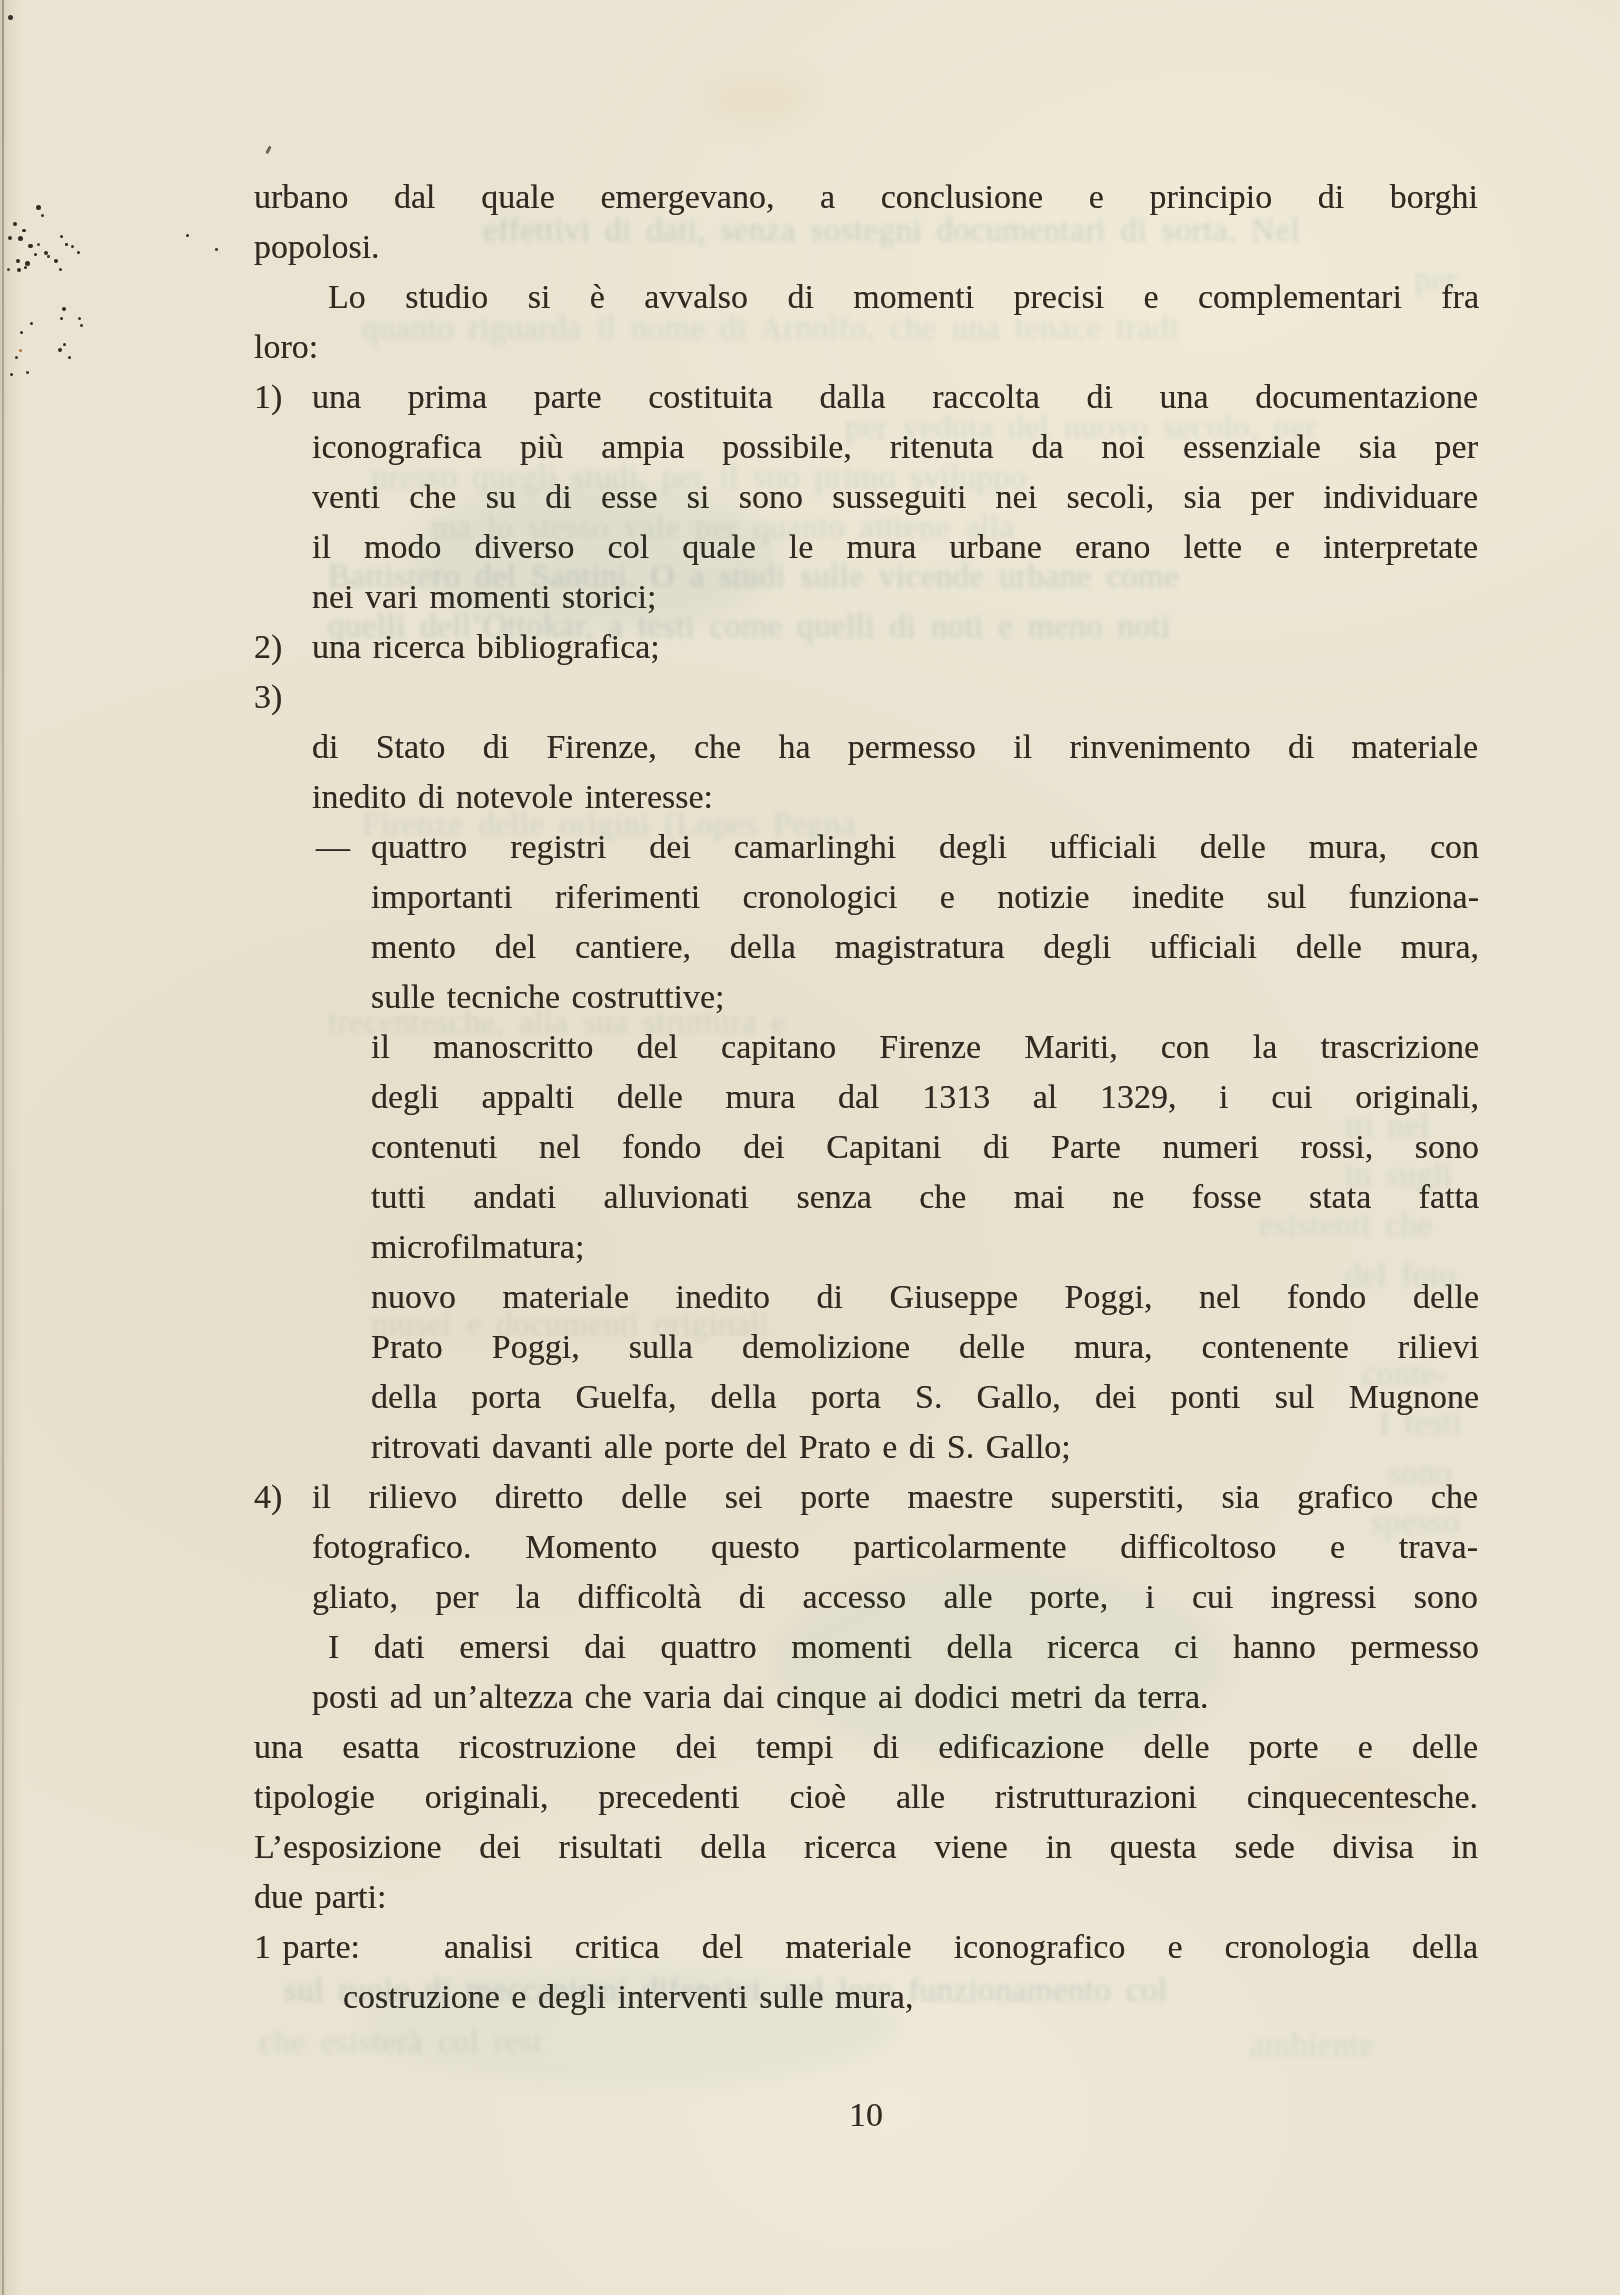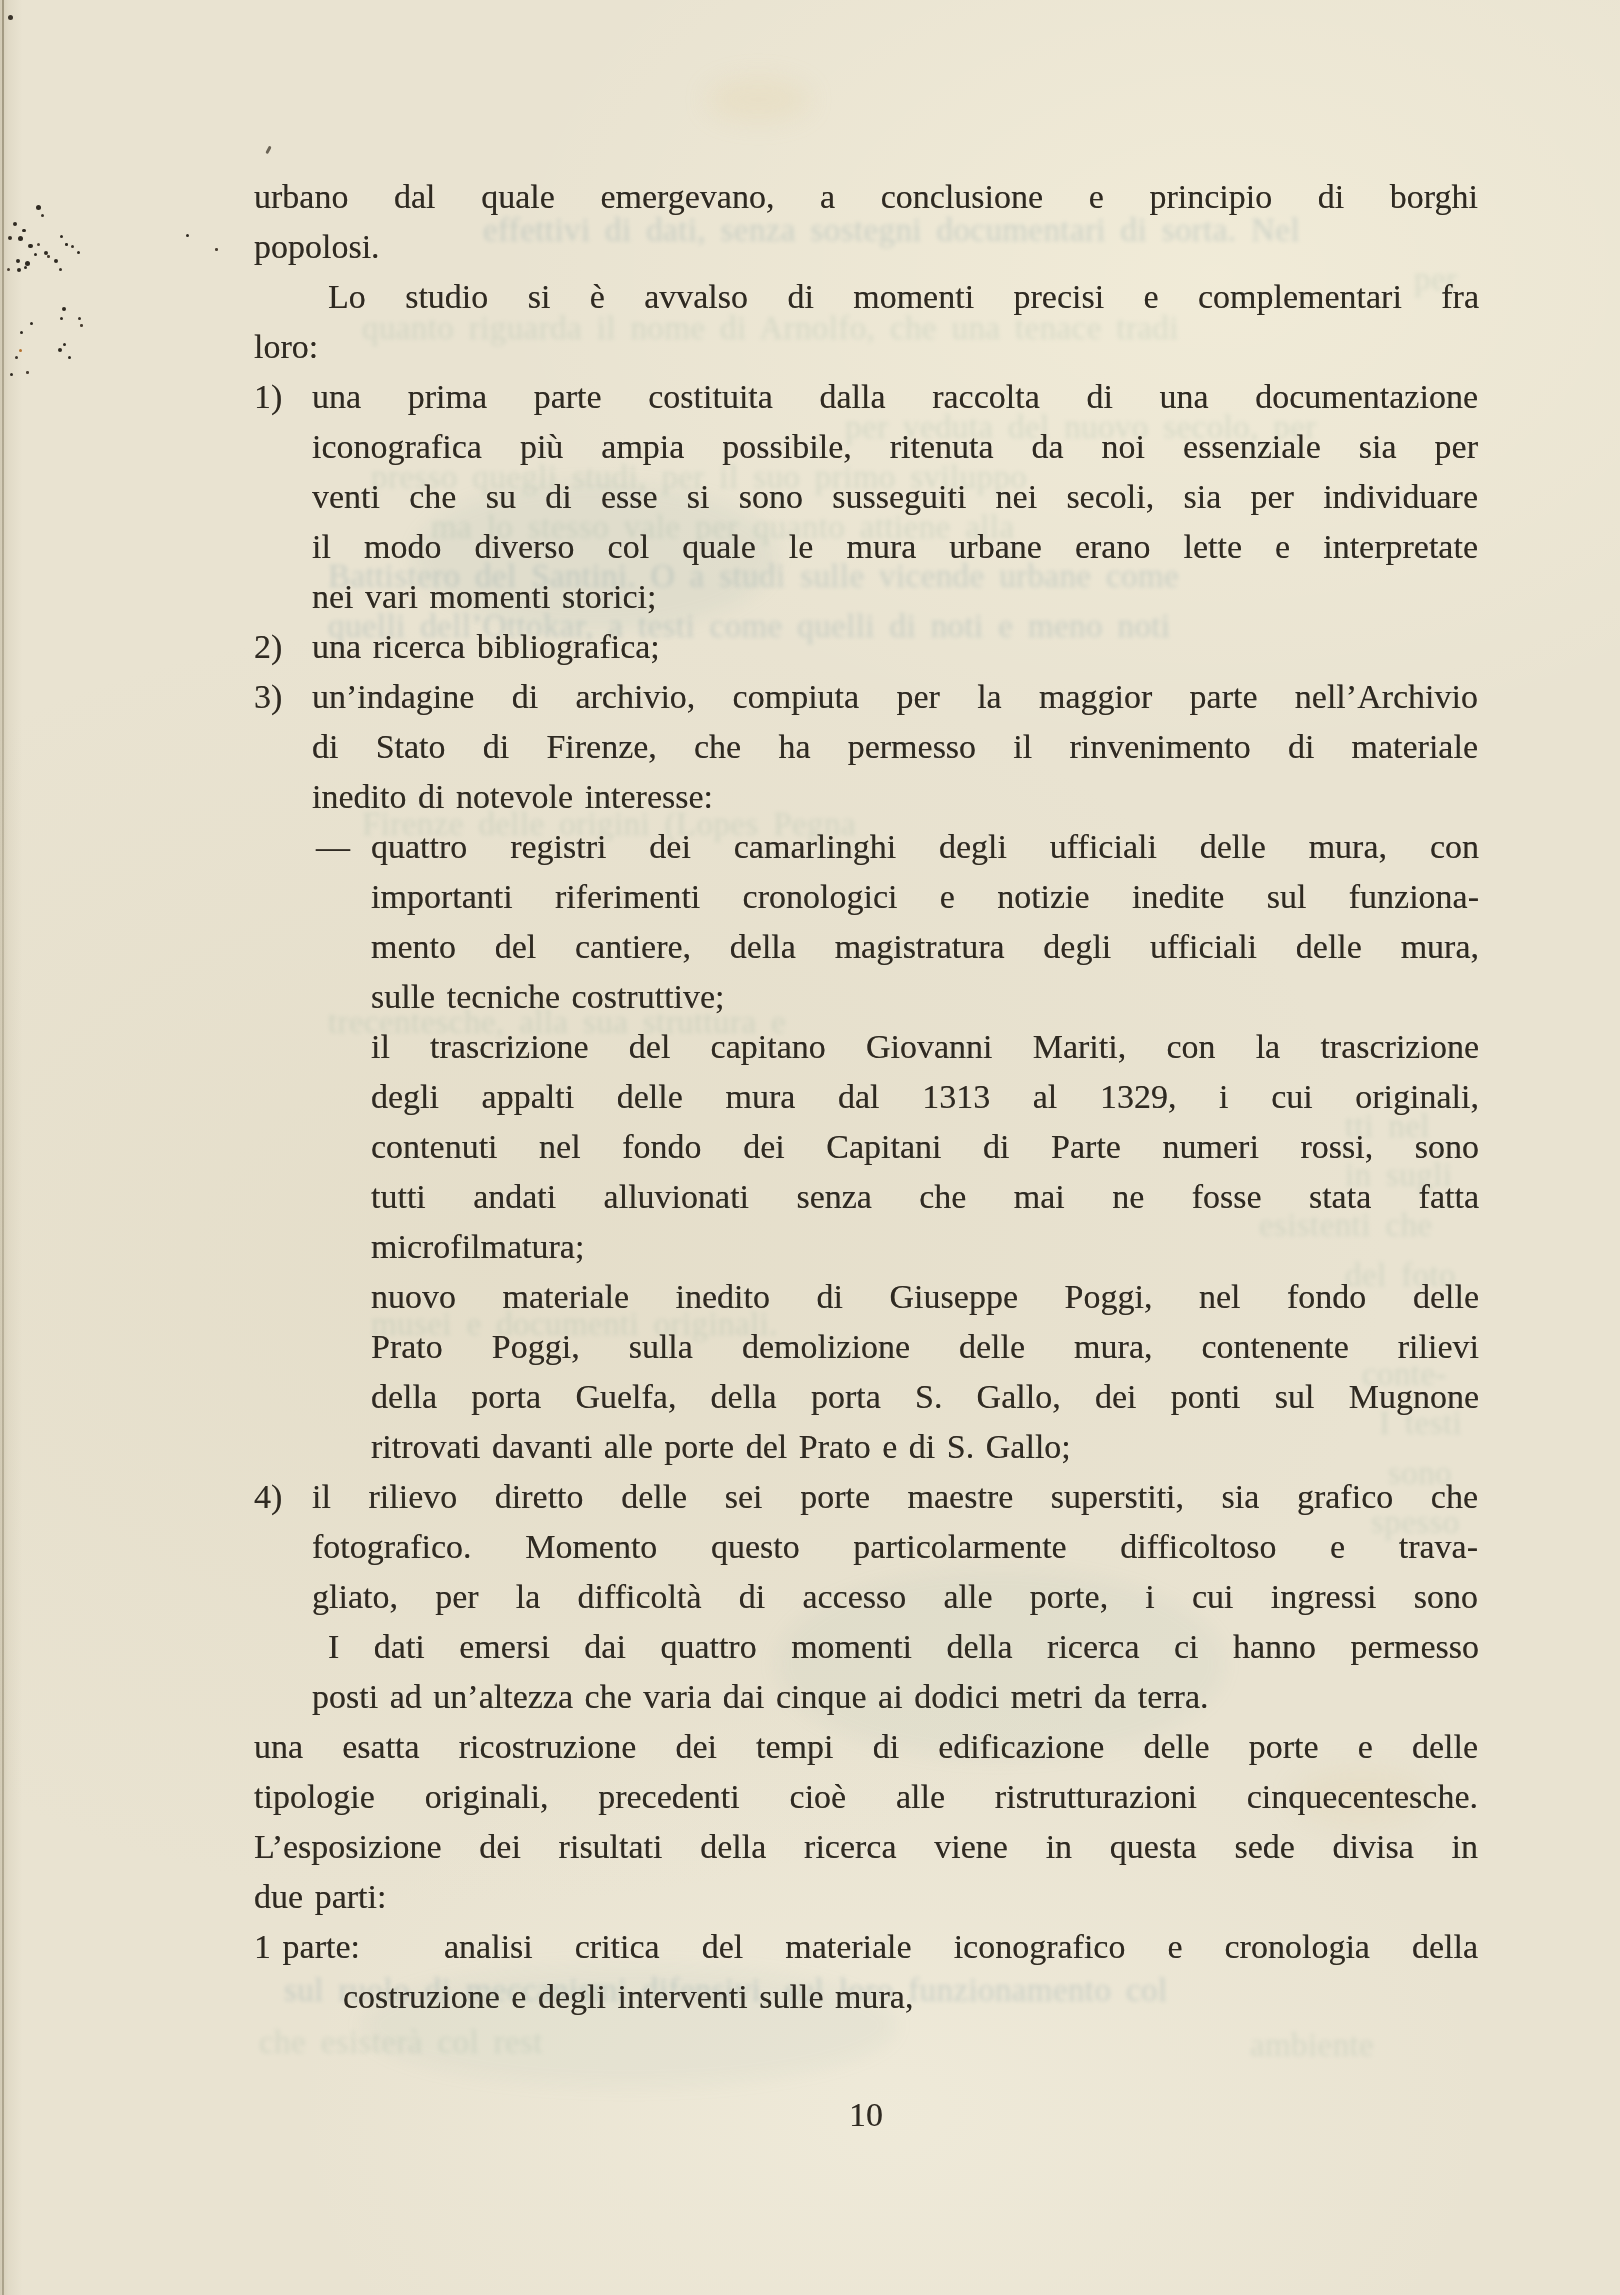--- a/index.html
+++ b/index.html
@@ -140,28 +140,28 @@
     <div class="ln m0 j">urbano dal quale emergevano, a conclusione e principio di borghi</div>
     <div class="ln m0">popolosi.</div>
     <div class="ln ind j">Lo studio si è avvalso di momenti precisi e complementari fra</div>
     <div class="ln m0">loro:</div>
     <div class="ln it j"><span class="hang">1)</span><span>una prima parte costituita dalla raccolta di una documentazione</span></div>
     <div class="ln it j">iconografica più ampia possibile, ritenuta da noi essenziale sia per</div>
     <div class="ln it j">venti che su di esse si sono susseguiti nei secoli, sia per individuare</div>
     <div class="ln it j">il modo diverso col quale le mura urbane erano lette e interpretate</div>
     <div class="ln it">nei vari momenti storici;</div>
     <div class="ln it"><span class="hang">2)</span><span>una ricerca bibliografica;</span></div>
-    <div class="ln it j"><span class="hang">3)</span><span>un’indagine di archivio, compiuta per la maggior parte nell’Archivio</span></div>
+    <div class="ln it j"><span class="hang">3)</span></div>
     <div class="ln it j">di Stato di Firenze, che ha permesso il rinvenimento di materiale</div>
     <div class="ln it">inedito di notevole interesse:</div>
     <div class="ln sub j"><span class="hang-sub">—</span><span>quattro registri dei camarlinghi degli ufficiali delle mura, con</span></div>
     <div class="ln sub j">importanti riferimenti cronologici e notizie inedite sul funziona-</div>
     <div class="ln sub j">mento del cantiere, della magistratura degli ufficiali delle mura,</div>
     <div class="ln sub">sulle tecniche costruttive;</div>
-    <div class="ln sub j">il trascrizione del capitano Giovanni Mariti, con la trascrizione</div>
+    <div class="ln sub j">il manoscritto del capitano Firenze Mariti, con la trascrizione</div>
     <div class="ln sub j">degli appalti delle mura dal 1313 al 1329, i cui originali,</div>
     <div class="ln sub j">contenuti nel fondo dei Capitani di Parte numeri rossi, sono</div>
     <div class="ln sub j">tutti andati alluvionati senza che mai ne fosse stata fatta</div>
     <div class="ln sub">microfilmatura;</div>
     <div class="ln sub j">nuovo materiale inedito di Giuseppe Poggi, nel fondo delle</div>
     <div class="ln sub j">Prato Poggi, sulla demolizione delle mura, contenente rilievi</div>
     <div class="ln sub j">della porta Guelfa, della porta S. Gallo, dei ponti sul Mugnone</div>
     <div class="ln sub">ritrovati davanti alle porte del Prato e di S. Gallo;</div>
     <div class="ln it j"><span class="hang">4)</span><span>il rilievo diretto delle sei porte maestre superstiti, sia grafico che</span></div>
     <div class="ln it j">fotografico. Momento questo particolarmente difficoltoso e trava-</div>

